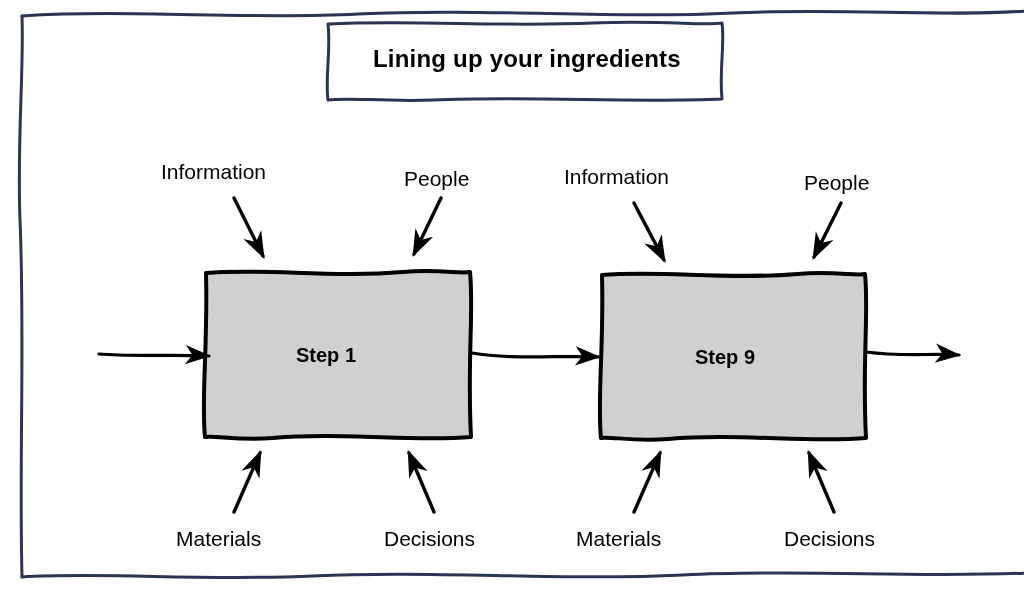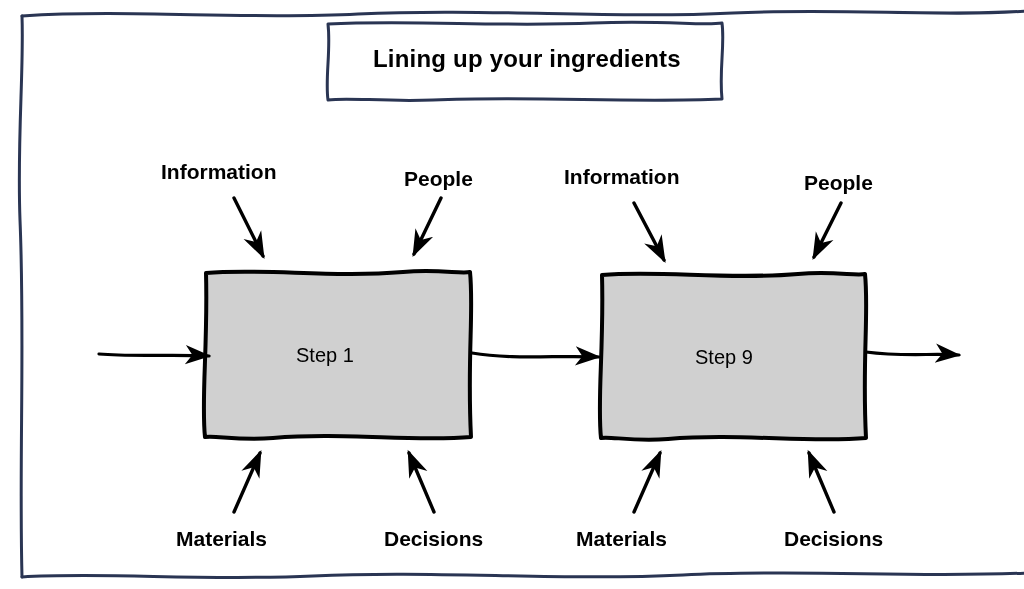--- a/index.html
+++ b/index.html
@@ -34,25 +34,25 @@
     white-space: nowrap;
     color: #000000;
   }
   .title-text {
     font-size: 24px;
     font-weight: bold;
     letter-spacing: 0.2px;
   }
   .step-label {
     font-size: 20px;
-    font-weight: normal;
+    font-weight: bold;
   }
   .io-label {
     font-size: 21px;
-    font-weight: bold;
+    font-weight: normal;
   }
 </style>
 </head>
 <body>
 
 <div id="canvas">
 
   <svg class="diagram-svg" viewBox="0 0 1024 589" xmlns="http://www.w3.org/2000/svg">
 
     <defs>

